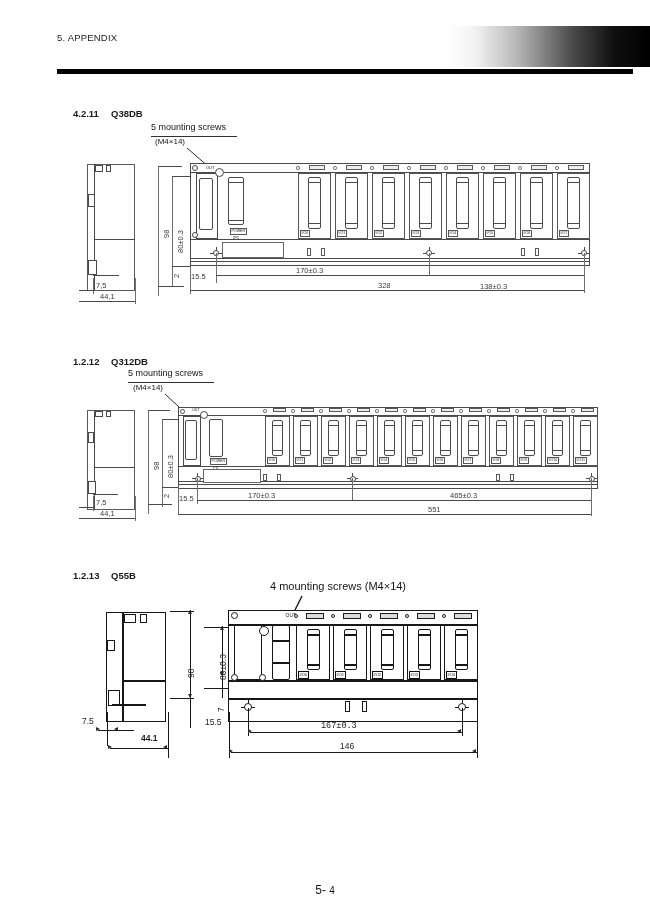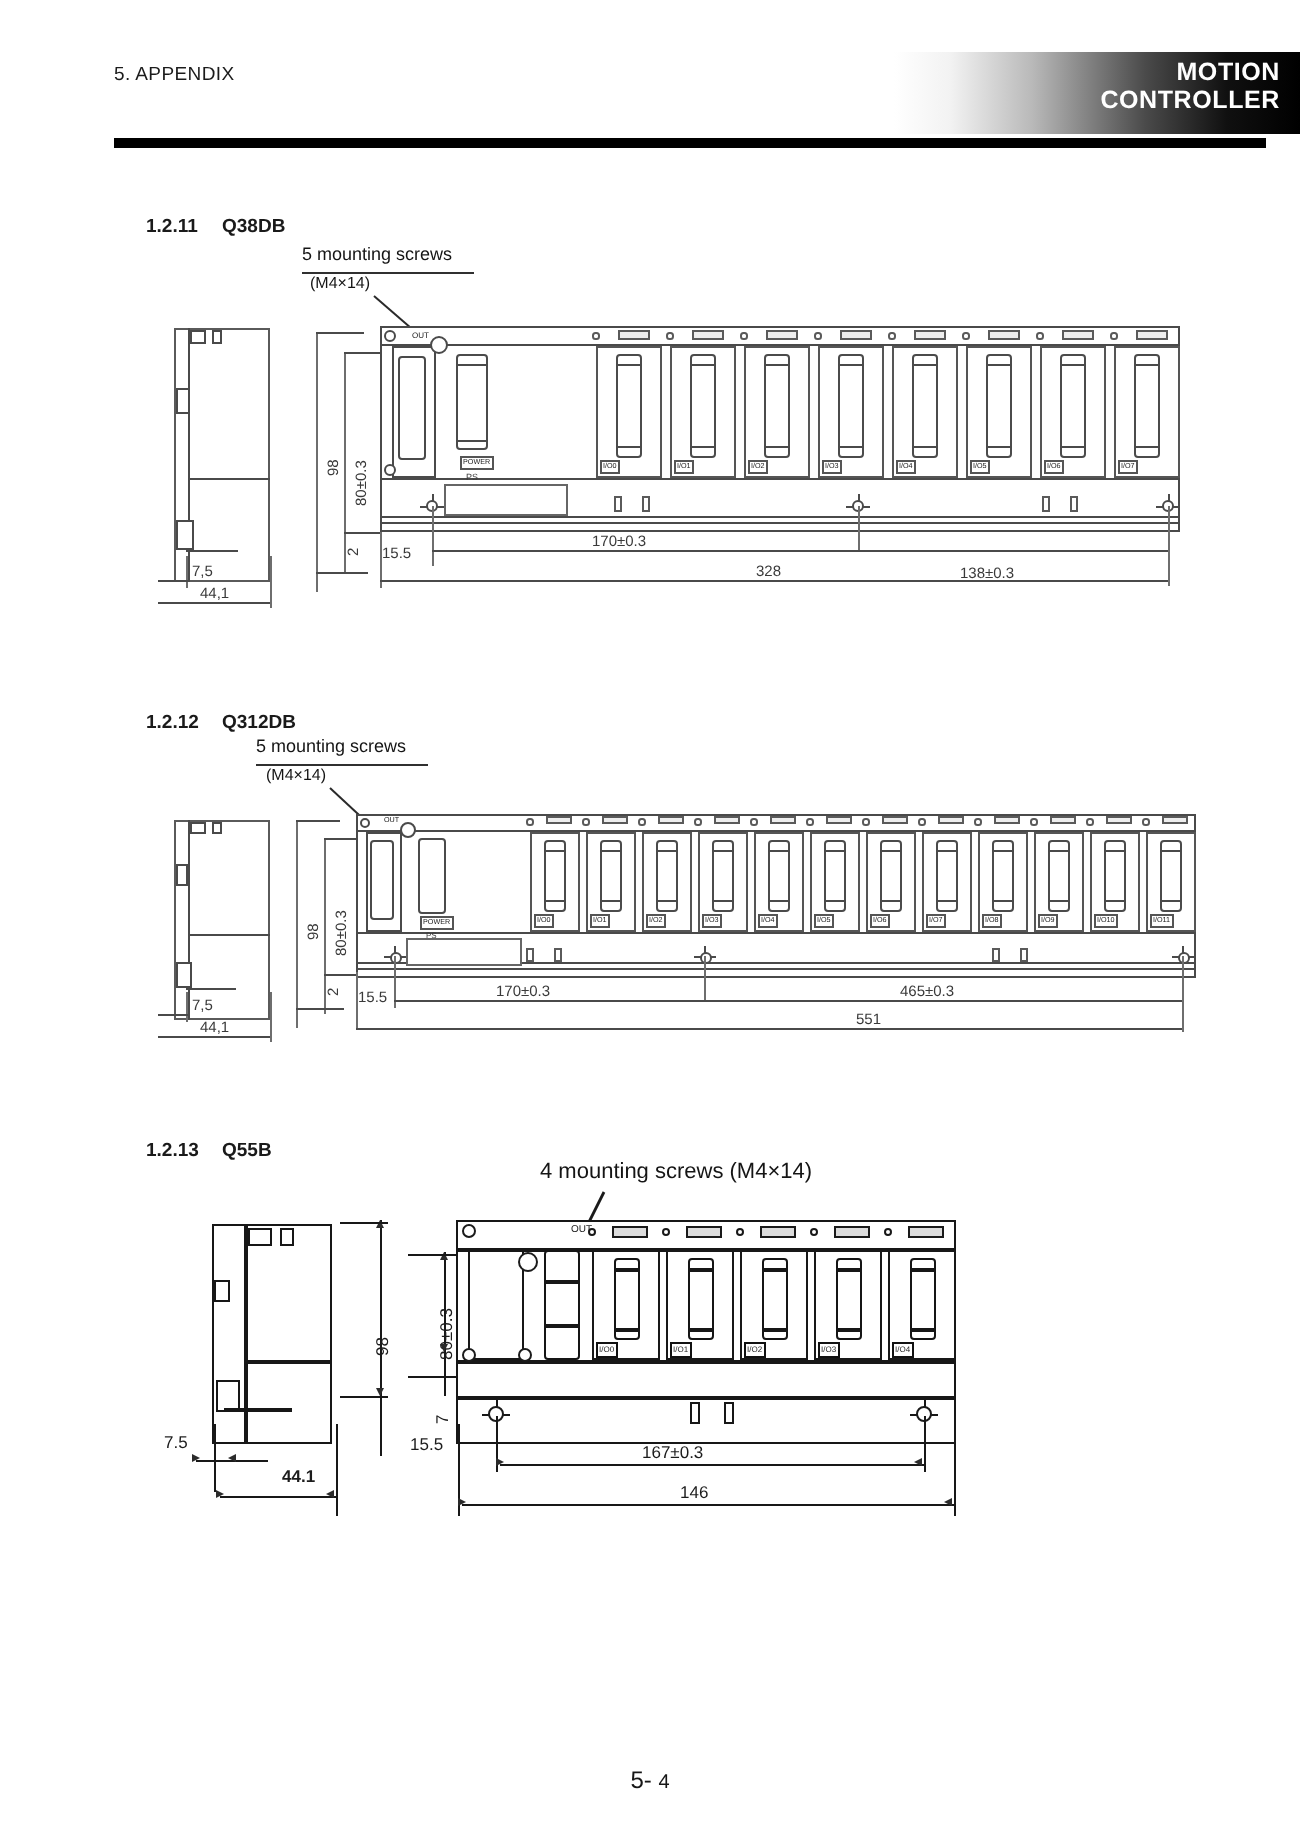--- a/index.html
+++ b/index.html
@@ -110,29 +110,25 @@
 </style>
 </head>
 <body>
 
 <div class="page-header">
   <div class="chapter-label">5. APPENDIX</div>
   <div class="banner"></div>
   <div class="banner-text">
     <span><i></i></span>
   </div>
-  <div class="banner-text">
-    <span>MOTION</span>
-    <span>CONTROLLER</span>
-  </div>
   <div class="header-rule"></div>
 </div>
 
 <div class="sec-head" style="left:73px; top:108px;">
-  <span class="num">1.2.11</span><span>Q38DB</span>
+  <span class="num">4.2.11</span><span>Q38DB</span>
 </div>
 
 <div class="dwg" style="left:0; top:120px; width:650px; height:200px;">
 
   <div class="note" style="left:151px; top:2px;">5 mounting screws</div>
   <div class="noteline" style="left:151px; top:16px; width:86px; height:1px;"></div>
   <div class="note small" style="left:155px; top:17px;">(M4×14)</div>
   <div class="noteline" style="left:196px; top:28px; width:1px; height:0;"></div>
 
   <svg style="position:absolute;left:185px;top:26px;" width="40" height="32">
@@ -577,21 +573,21 @@
 
   <div class="extline tk" style="left:229px; top:132px; height:46px;"></div>
   <div class="extline tk" style="left:248px; top:128px; height:28px;"></div>
   <div class="extline tk" style="left:462px; top:128px; height:28px;"></div>
   <div class="extline tk" style="left:477px; top:128px; height:50px;"></div>
 
   <div class="dim bold" style="left:205px; top:137px;">15.5</div>
   <div class="dimline tk" style="left:250px; top:152px; width:212px;"></div>
   <div class="arrow-r" style="left:248px; top:149px;"></div>
   <div class="arrow-l" style="left:457px; top:149px;"></div>
-  <div class="dim bold" style="left:321px; top:141px;">167±0.3</div>
+  <div class="dim bold" style="left:321px; top:141px;font-family:Liberation Mono, monospace;">167±0.3</div>
   <div class="dimline tk" style="left:231px; top:172px; width:246px;"></div>
   <div class="arrow-r" style="left:229px; top:169px;"></div>
   <div class="arrow-l" style="left:472px; top:169px;"></div>
   <div class="dim bold" style="left:340px; top:161px;">146</div>
 </div>
 
 <div class="footer">
   <span>5-</span>
   <span class="pp">4</span>
 </div>

